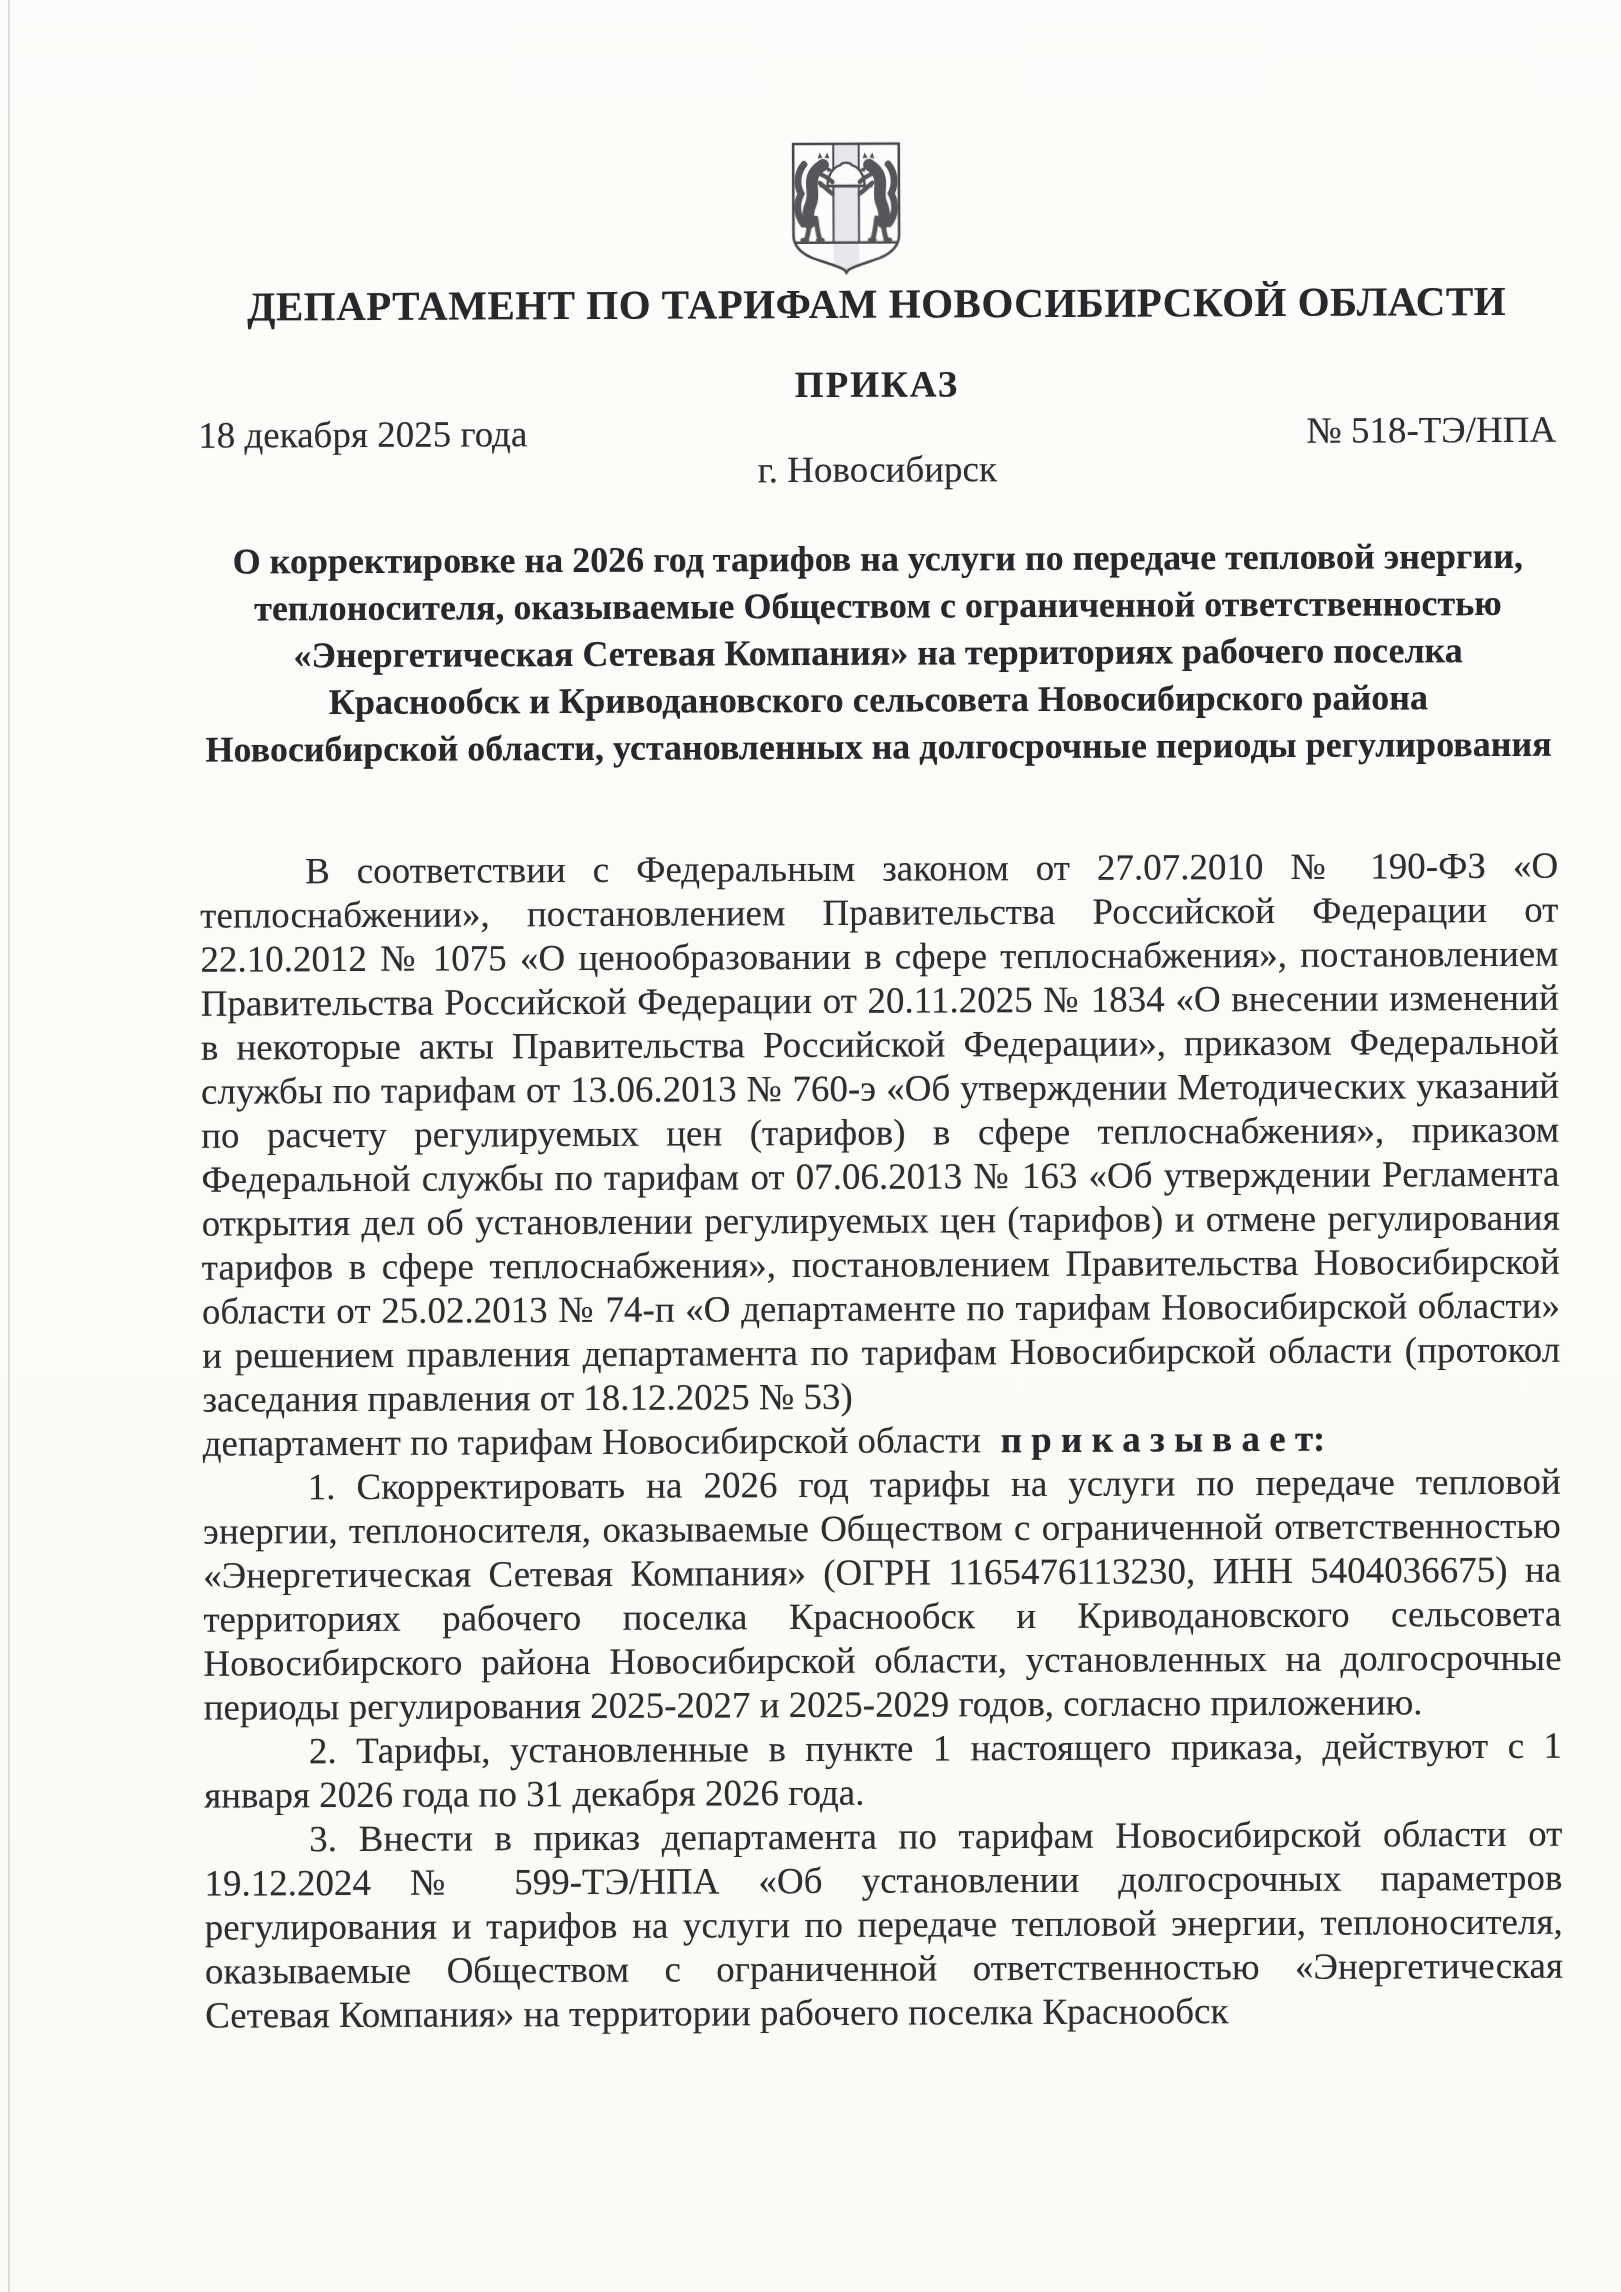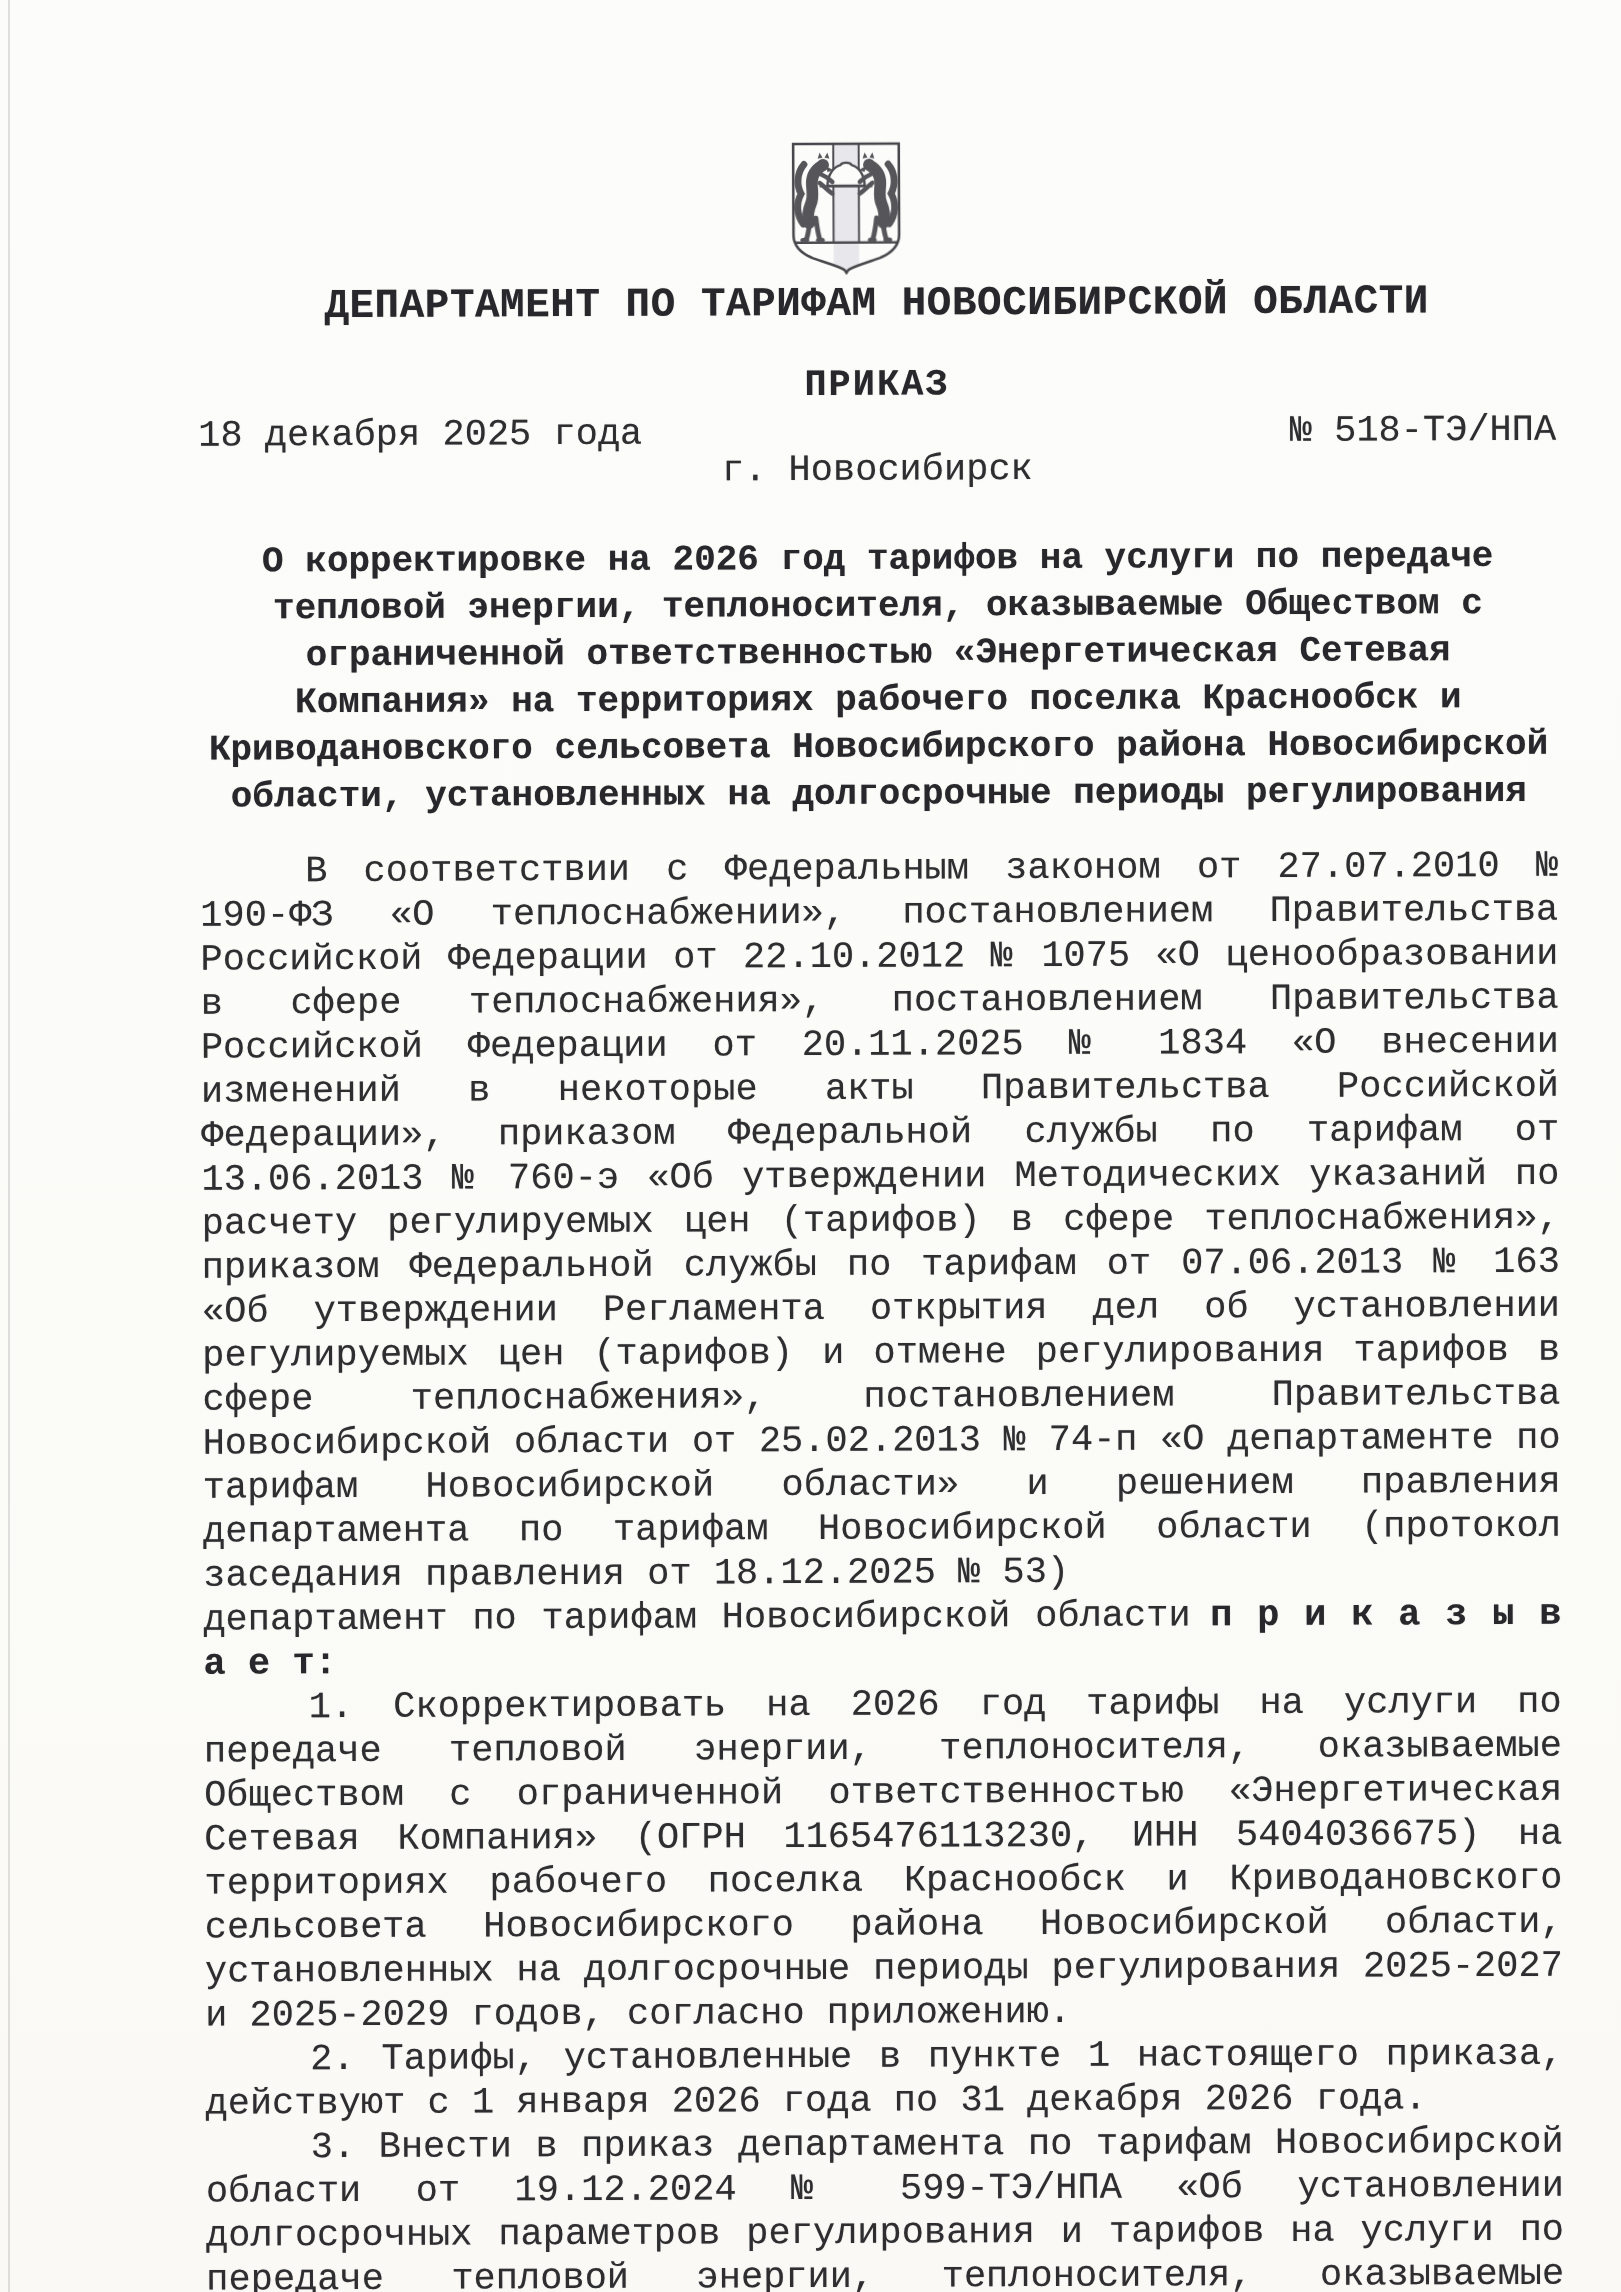--- a/index.html
+++ b/index.html
@@ -2,21 +2,21 @@
 <html lang="ru"><head>
 <meta charset="utf-8">
 <style>
   html,body{margin:0;padding:0;background:#e8e8e8;}
   .page{
     position:relative;
     width:1621px;height:2293px;
     margin:0 auto;
     background:linear-gradient(180deg,#fcfcfa 0%,#fbfbf8 60%,#faf9f6 100%);
     overflow:hidden;
-    font-family:Liberation Mono, monospace;
+    font-family:Liberation Serif, serif;
     color:#2e2e31;
   }
   .scan-edge{
     position:absolute;left:7.8px;top:0;width:2px;height:100%;
     background:rgba(110,110,110,0.20);
   }
   .sheet{
     position:absolute;inset:0;
     transform:rotate(-0.25deg);
     transform-origin:804px 1078px;

